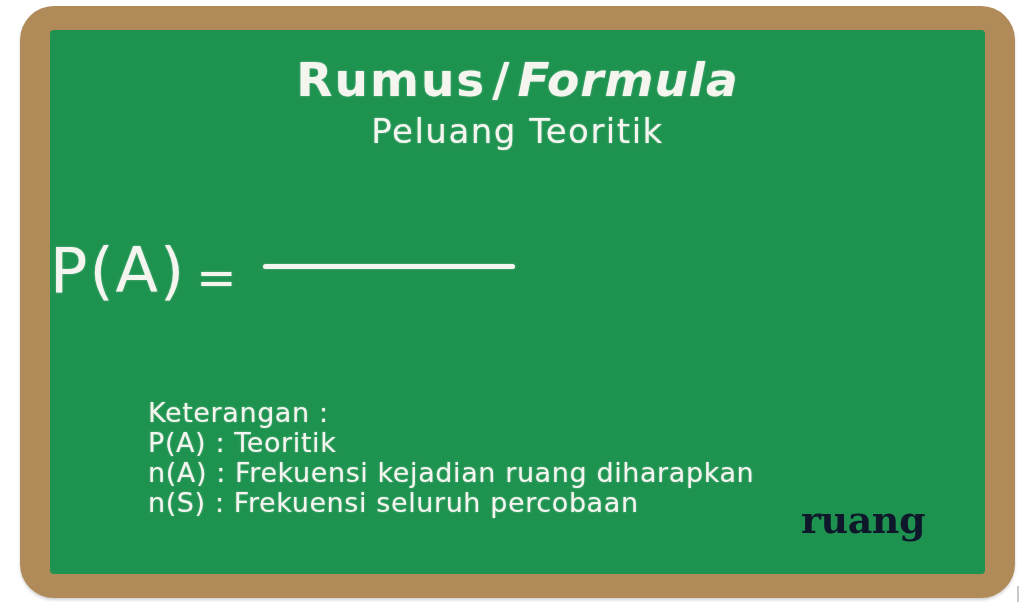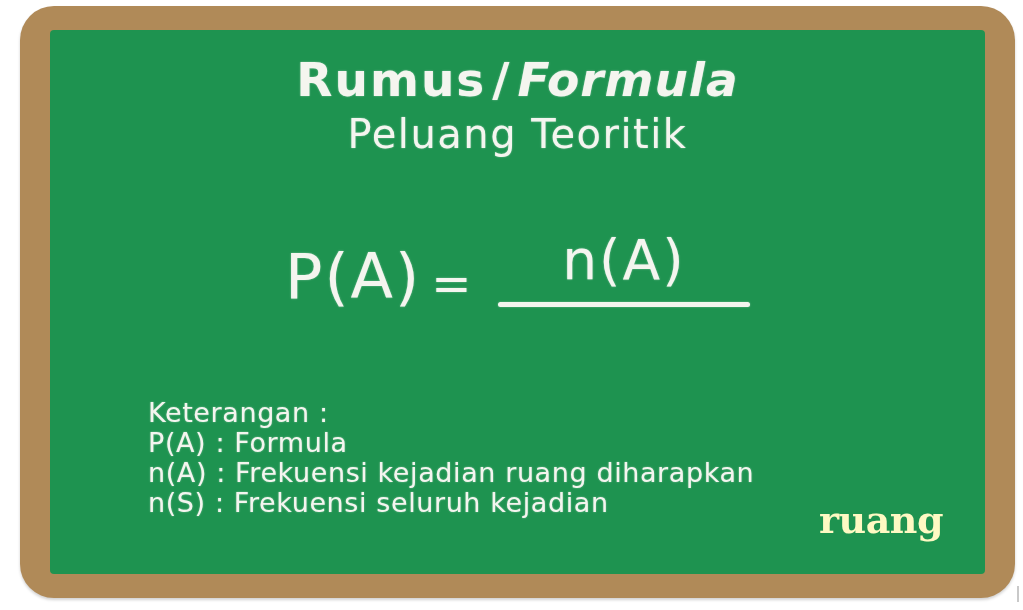--- a/index.html
+++ b/index.html
@@ -75,32 +75,31 @@
     font-style: italic;
     letter-spacing: 1px;
   }
   #title-line .sep {
     font-weight: bold;
     font-style: normal;
     padding: 0 6px;
   }
   #subtitle-line {
     margin-top: 4px;
-    font-size: 40px;
+    font-size: 34px;
     letter-spacing: 1.5px;
   }
 
   
   #formula-block {
     position: absolute;
     left: 0;
     right: 0;
     top: 196px;
     display: flex;
-    justify-content: center;
     align-items: center;
   }
   #formula-left {
     font-size: 62px;
     letter-spacing: 2px;
     margin-right: 4px;
     transform: translateY(8px);
   }
   #formula-equals {
     font-size: 48px;
@@ -135,24 +134,24 @@
   }
   .legend-line {
     font-size: 27px;
     line-height: 30px;
     letter-spacing: 0.6px;
   }
 
   
   #logo {
     position: absolute;
-    right: 42px;
+    right: 60px;
     bottom: 36px;
     text-align: left;
-    color: #fef9c3;
+    color: #0f172a;
     font-family: "DejaVu Serif", serif;
     line-height: 0.92;
   }
   #logo .logo-l1, #logo .logo-l2 {
     font-size: 38px;
     font-weight: bold;
     letter-spacing: -0.5px;
     display: block;
   }
   #logo .logo-l2 {
@@ -190,30 +189,29 @@
         <div id="title-line" class="chalk">
           <span>Rumus</span><span class="sep">/</span><span class="ital">Formula</span>
         </div>
         <div id="subtitle-line" class="chalk">Peluang Teoritik</div>
       </div>
 
       <div id="formula-block">
         <span id="formula-left" class="chalk">P(A)</span>
         <span id="formula-equals" class="chalk">=</span>
         <span id="fraction">
-          <span id="numerator" class="chalk">n(A)</span>
           <span id="fraction-bar"></span>
         </span>
       </div>
 
       <div id="legend-block">
         <div class="legend-line chalk">Keterangan :</div>
-        <div class="legend-line chalk">P(A) : Formula</div>
+        <div class="legend-line chalk">P(A) : Teoritik</div>
         <div class="legend-line chalk">n(A) : Frekuensi kejadian ruang diharapkan</div>
-        <div class="legend-line chalk">n(S) : Frekuensi seluruh kejadian</div>
+        <div class="legend-line chalk">n(S) : Frekuensi seluruh percobaan</div>
       </div>
 
       <div id="logo">
         <span class="logo-l1">ruang</span>
       </div>
 
     </div>
   </div>
 
   <div id="corner-mark"></div>

